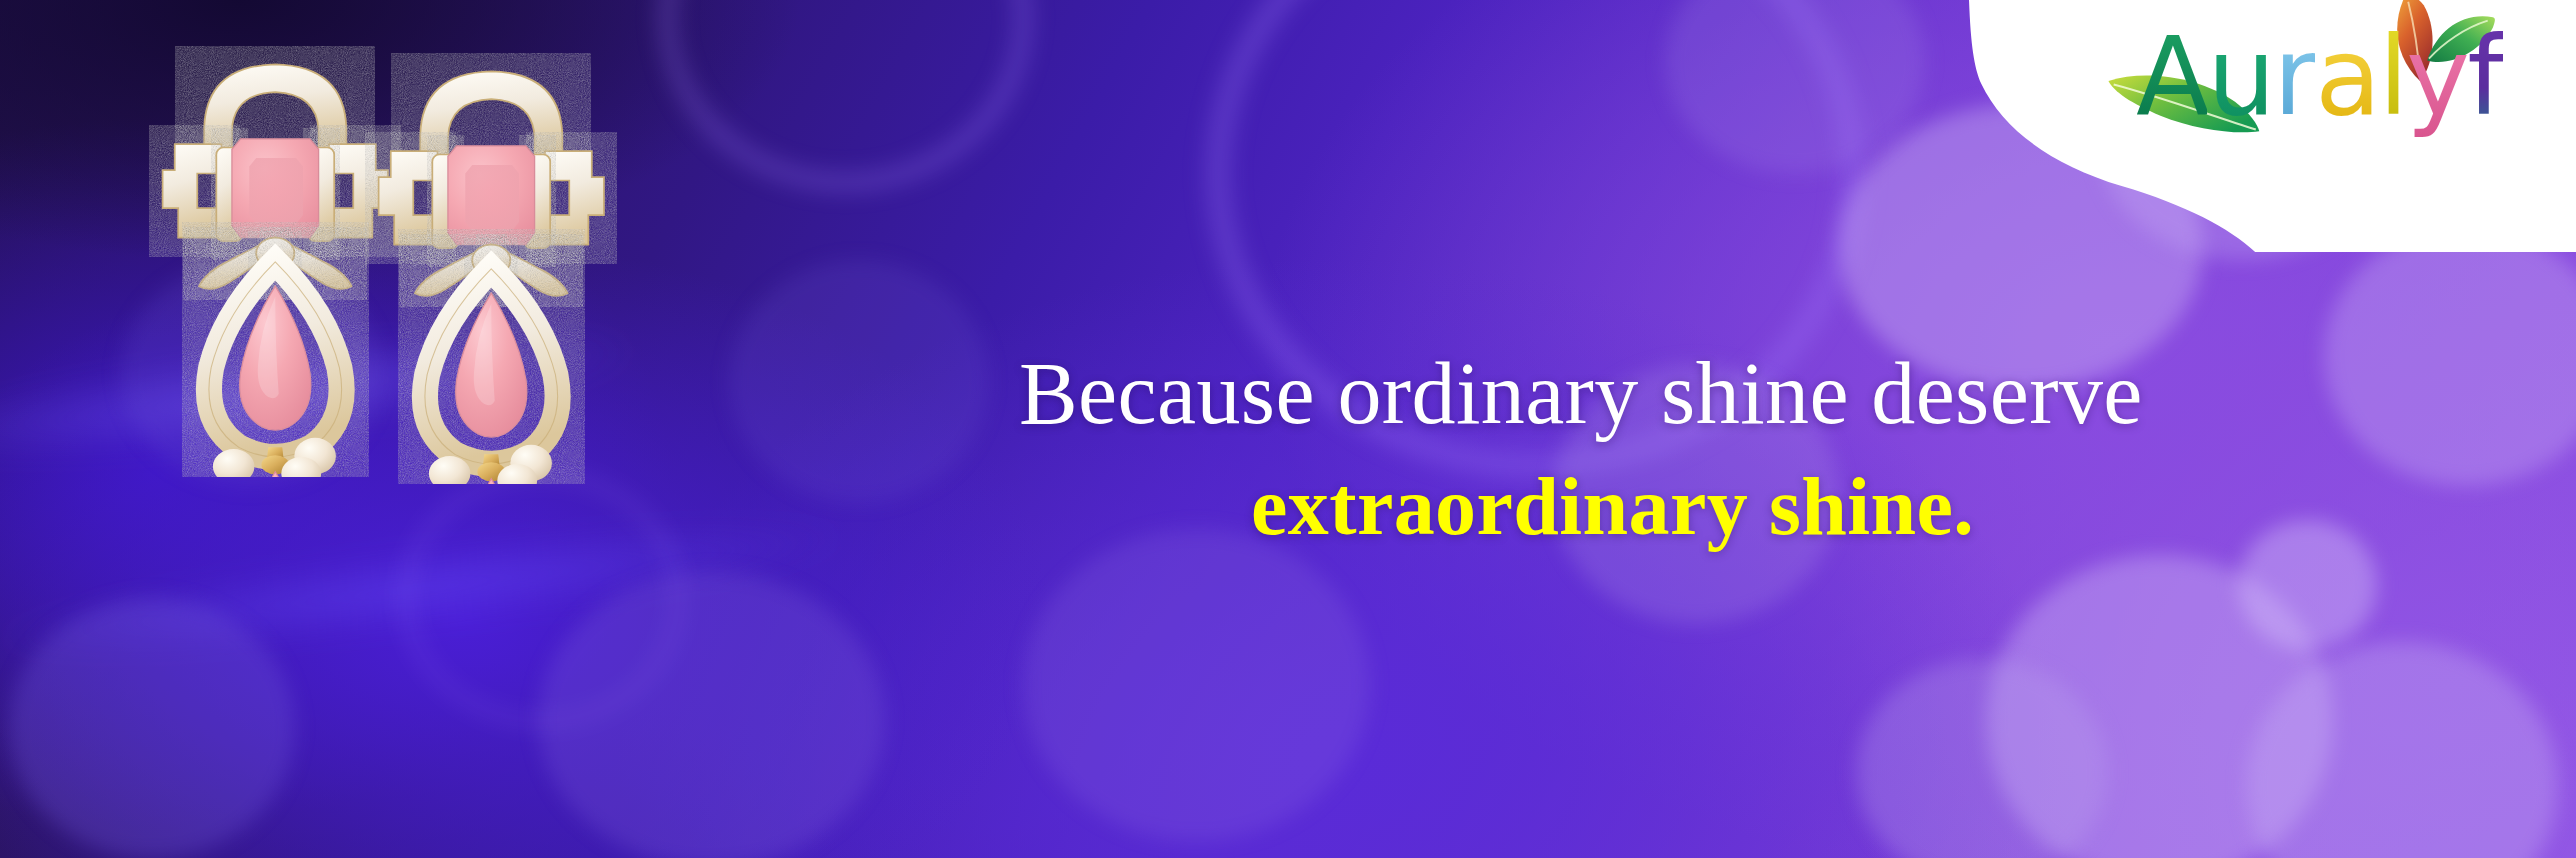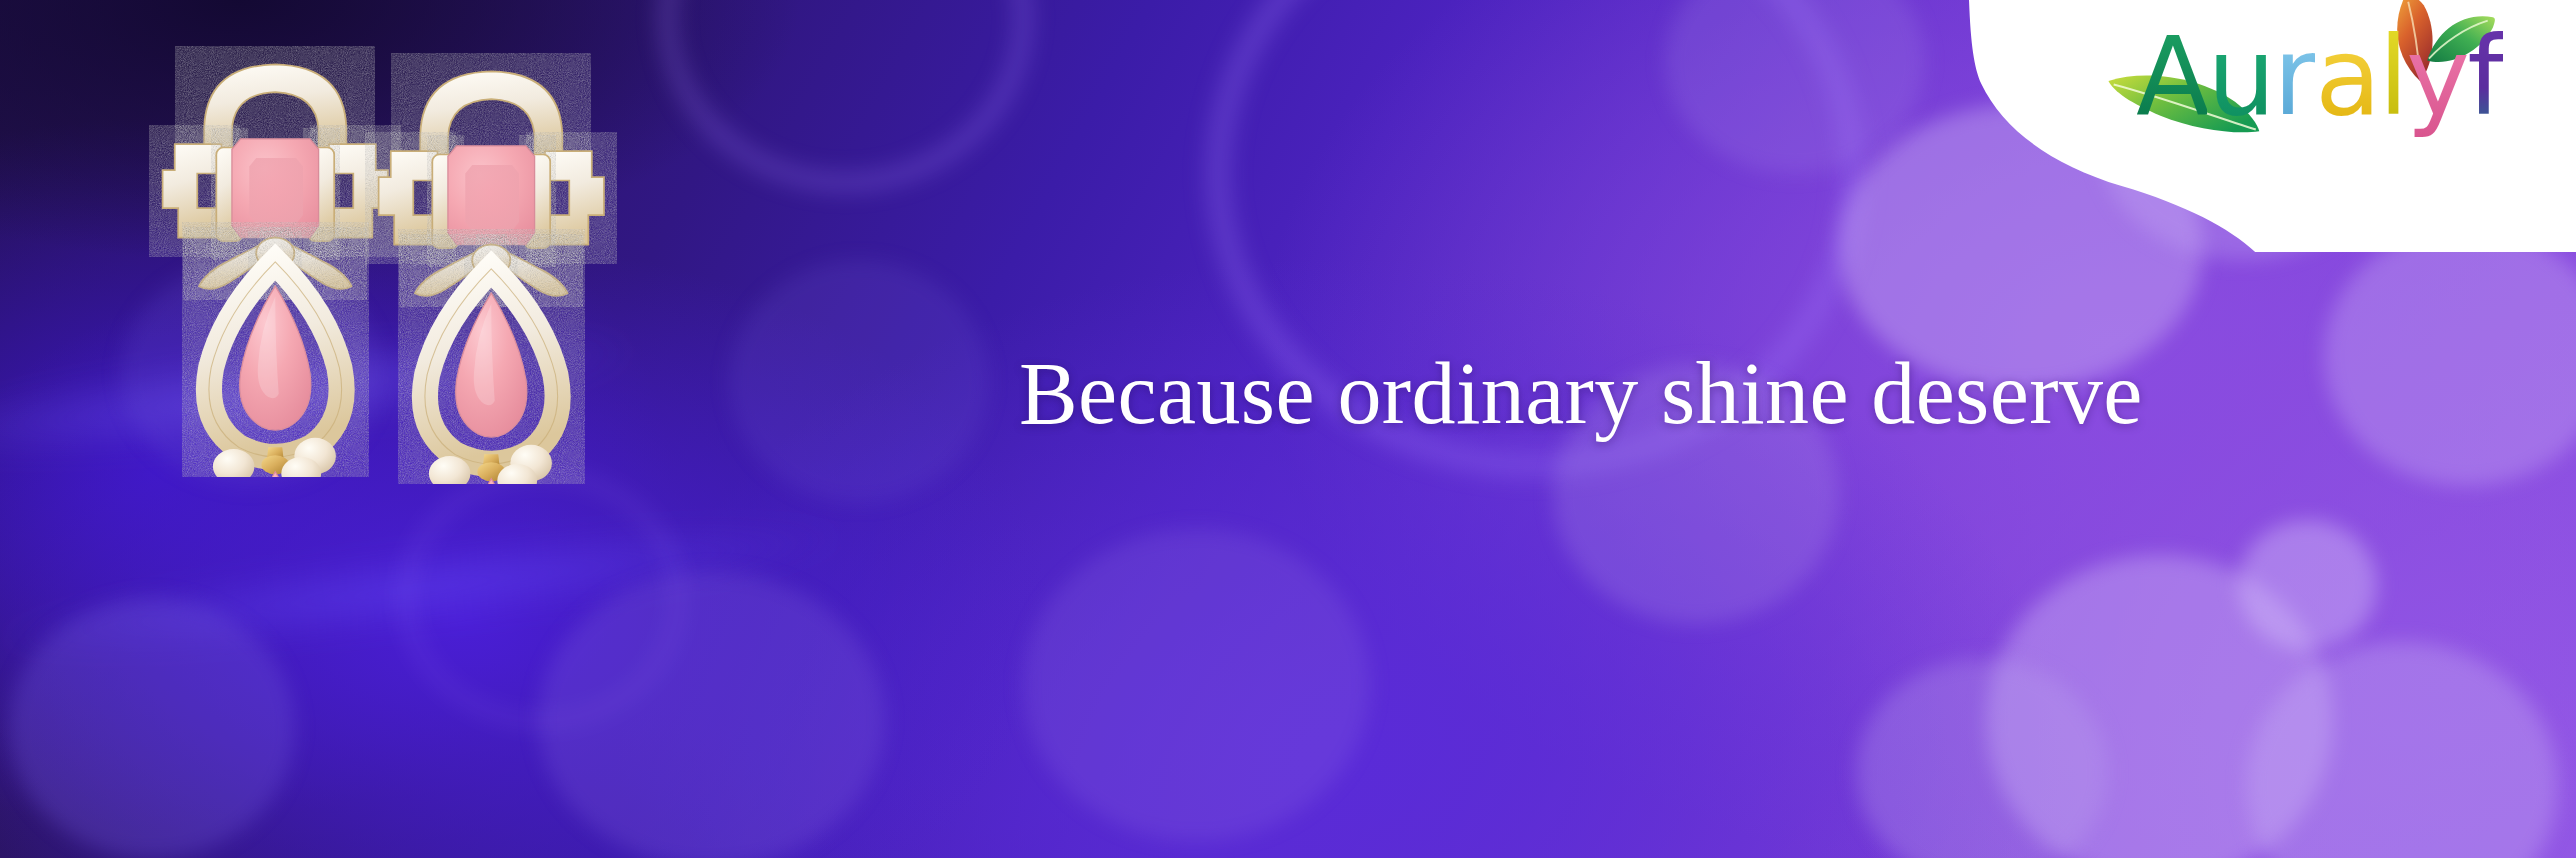--- a/index.html
+++ b/index.html
@@ -248,20 +248,21 @@
         <ellipse cx="160" cy="508" rx="24" ry="20" fill="url(#pearlG)"></ellipse>
         <ellipse cx="254" cy="496" rx="24" ry="21" fill="url(#pearlG)"></ellipse>
         <ellipse cx="238" cy="516" rx="23" ry="19" fill="url(#pearlG)"></ellipse>
         <path d="M208 514 Q186 552 184 582 Q182 606 196 616 Q208 622 220 616 Q234 606 232 582 Q230 552 208 514 Z" fill="url(#pinkBead)" stroke="#DE8C9B" stroke-width="1.2"></path>
         <ellipse cx="208" cy="620" rx="9" ry="7" fill="url(#goldG)"></ellipse>
       </g>
     </svg>
   </div>
 
   <div class="tagline tag-line1">Because ordinary shine deserve</div>
+  <div class="tagline tag-line2">extraordinary shine.</div>
 
   <div class="logo-plate">
     <svg class="corner-svg" viewBox="0 0 700 290" xmlns="http://www.w3.org/2000/svg" preserveAspectRatio="none">
       <path d="M700 0 L700 290 L330 290 C300 262 250 236 176 214 C96 190 40 150 14 96 C6 78 2 52 0 0 Z" fill="#FFFFFF"></path>
       <path d="M0 0 C2 52 6 78 14 96 C40 150 96 190 176 214 C250 236 300 262 330 290 L0 290 Z" fill="none"></path>
     </svg>
 
     <div class="logo-wrap">
 
       <svg class="leaf-svg leaf-A" width="156" height="78" viewBox="0 0 180 90" xmlns="http://www.w3.org/2000/svg">

